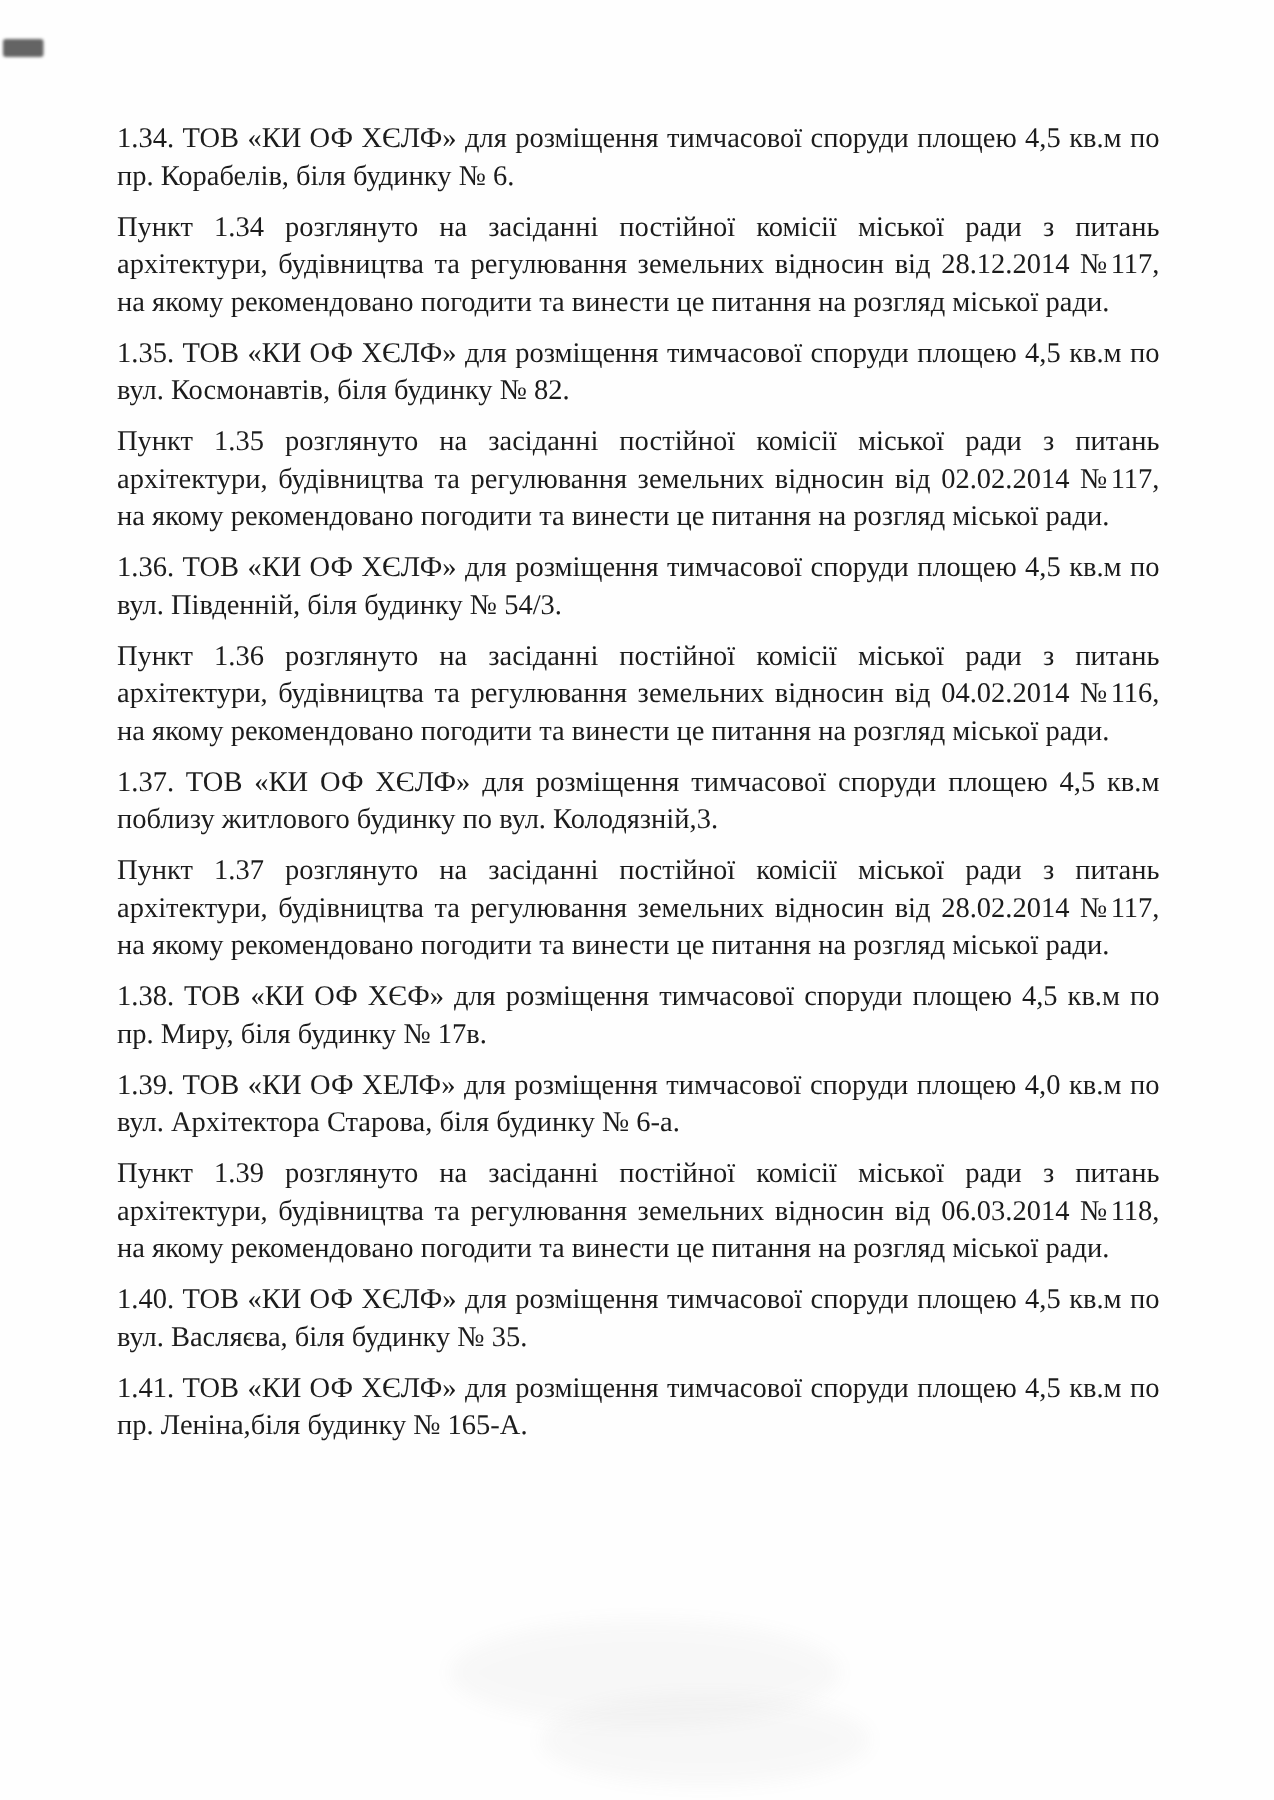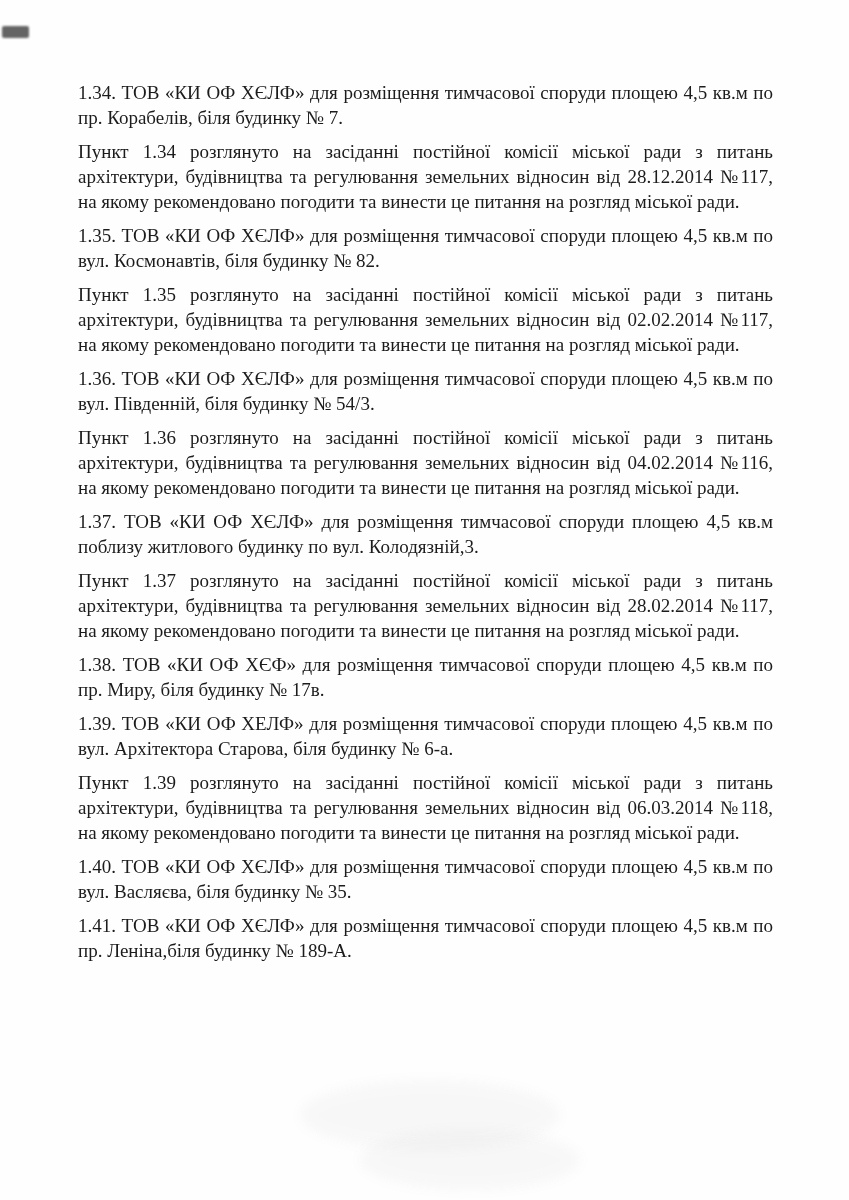--- a/index.html
+++ b/index.html
@@ -55,37 +55,37 @@
     margin-bottom: 9px;
   }
 </style>
 </head>
 <body>
 
 <div class="page">
   <div class="smudge"></div>
 
   <div class="content">
-    <div class="para">1.34. ТОВ «КИ ОФ ХЄЛФ» для розміщення тимчасової споруди площею 4,5 кв.м по пр. Корабелів, біля будинку № 7.</div>
+    <div class="para">1.34. ТОВ «КИ ОФ ХЄЛФ» для розміщення тимчасової споруди площею 4,5 кв.м по пр. Корабелів, біля будинку № 6.</div>
     <div class="para">Пункт 1.34 розглянуто на засіданні постійної комісії міської ради з питань архітектури, будівництва та регулювання земельних відносин від 28.12.2014 №117, на якому рекомендовано погодити та винести це питання на розгляд міської ради.</div>
 
     <div class="para">1.35. ТОВ «КИ ОФ ХЄЛФ» для розміщення тимчасової споруди площею 4,5 кв.м по вул. Космонавтів, біля будинку № 82.</div>
     <div class="para">Пункт 1.35 розглянуто на засіданні постійної комісії міської ради з питань архітектури, будівництва та регулювання земельних відносин від 02.02.2014 №117, на якому рекомендовано погодити та винести це питання на розгляд міської ради.</div>
 
     <div class="para">1.36. ТОВ «КИ ОФ ХЄЛФ» для розміщення тимчасової споруди площею 4,5 кв.м по вул. Південній, біля будинку № 54/3.</div>
     <div class="para">Пункт 1.36 розглянуто на засіданні постійної комісії міської ради з питань архітектури, будівництва та регулювання земельних відносин від 04.02.2014 №116, на якому рекомендовано погодити та винести це питання на розгляд міської ради.</div>
 
     <div class="para">1.37. ТОВ «КИ ОФ ХЄЛФ» для розміщення тимчасової споруди площею 4,5 кв.м поблизу житлового будинку по вул. Колодязній,3.</div>
     <div class="para">Пункт 1.37 розглянуто на засіданні постійної комісії міської ради з питань архітектури, будівництва та регулювання земельних відносин від 28.02.2014 №117, на якому рекомендовано погодити та винести це питання на розгляд міської ради.</div>
 
     <div class="para">1.38. ТОВ «КИ ОФ ХЄФ» для розміщення тимчасової споруди площею 4,5 кв.м по пр. Миру, біля будинку № 17в.</div>
 
-    <div class="para">1.39. ТОВ «КИ ОФ ХЕЛФ» для розміщення тимчасової споруди площею 4,5 кв.м по вул. Архітектора Старова, біля будинку № 6-а.</div>
+    <div class="para">1.39. ТОВ «КИ ОФ ХЕЛФ» для розміщення тимчасової споруди площею 4,0 кв.м по вул. Архітектора Старова, біля будинку № 6-а.</div>
     <div class="para">Пункт 1.39 розглянуто на засіданні постійної комісії міської ради з питань архітектури, будівництва та регулювання земельних відносин від 06.03.2014 №118, на якому рекомендовано погодити та винести це питання на розгляд міської ради.</div>
 
     <div class="para">1.40. ТОВ «КИ ОФ ХЄЛФ» для розміщення тимчасової споруди площею 4,5 кв.м по вул. Васляєва, біля будинку № 35.</div>
 
-    <div class="para">1.41. ТОВ «КИ ОФ ХЄЛФ» для розміщення тимчасової споруди площею 4,5 кв.м по пр. Леніна,біля будинку № 189-А.</div>
+    <div class="para">1.41. ТОВ «КИ ОФ ХЄЛФ» для розміщення тимчасової споруди площею 4,5 кв.м по пр. Леніна,біля будинку № 165-А.</div>
   </div>
 
   <div class="ghost ghost-1"></div>
   <div class="ghost ghost-2"></div>
 </div>
 
 </body></html>

